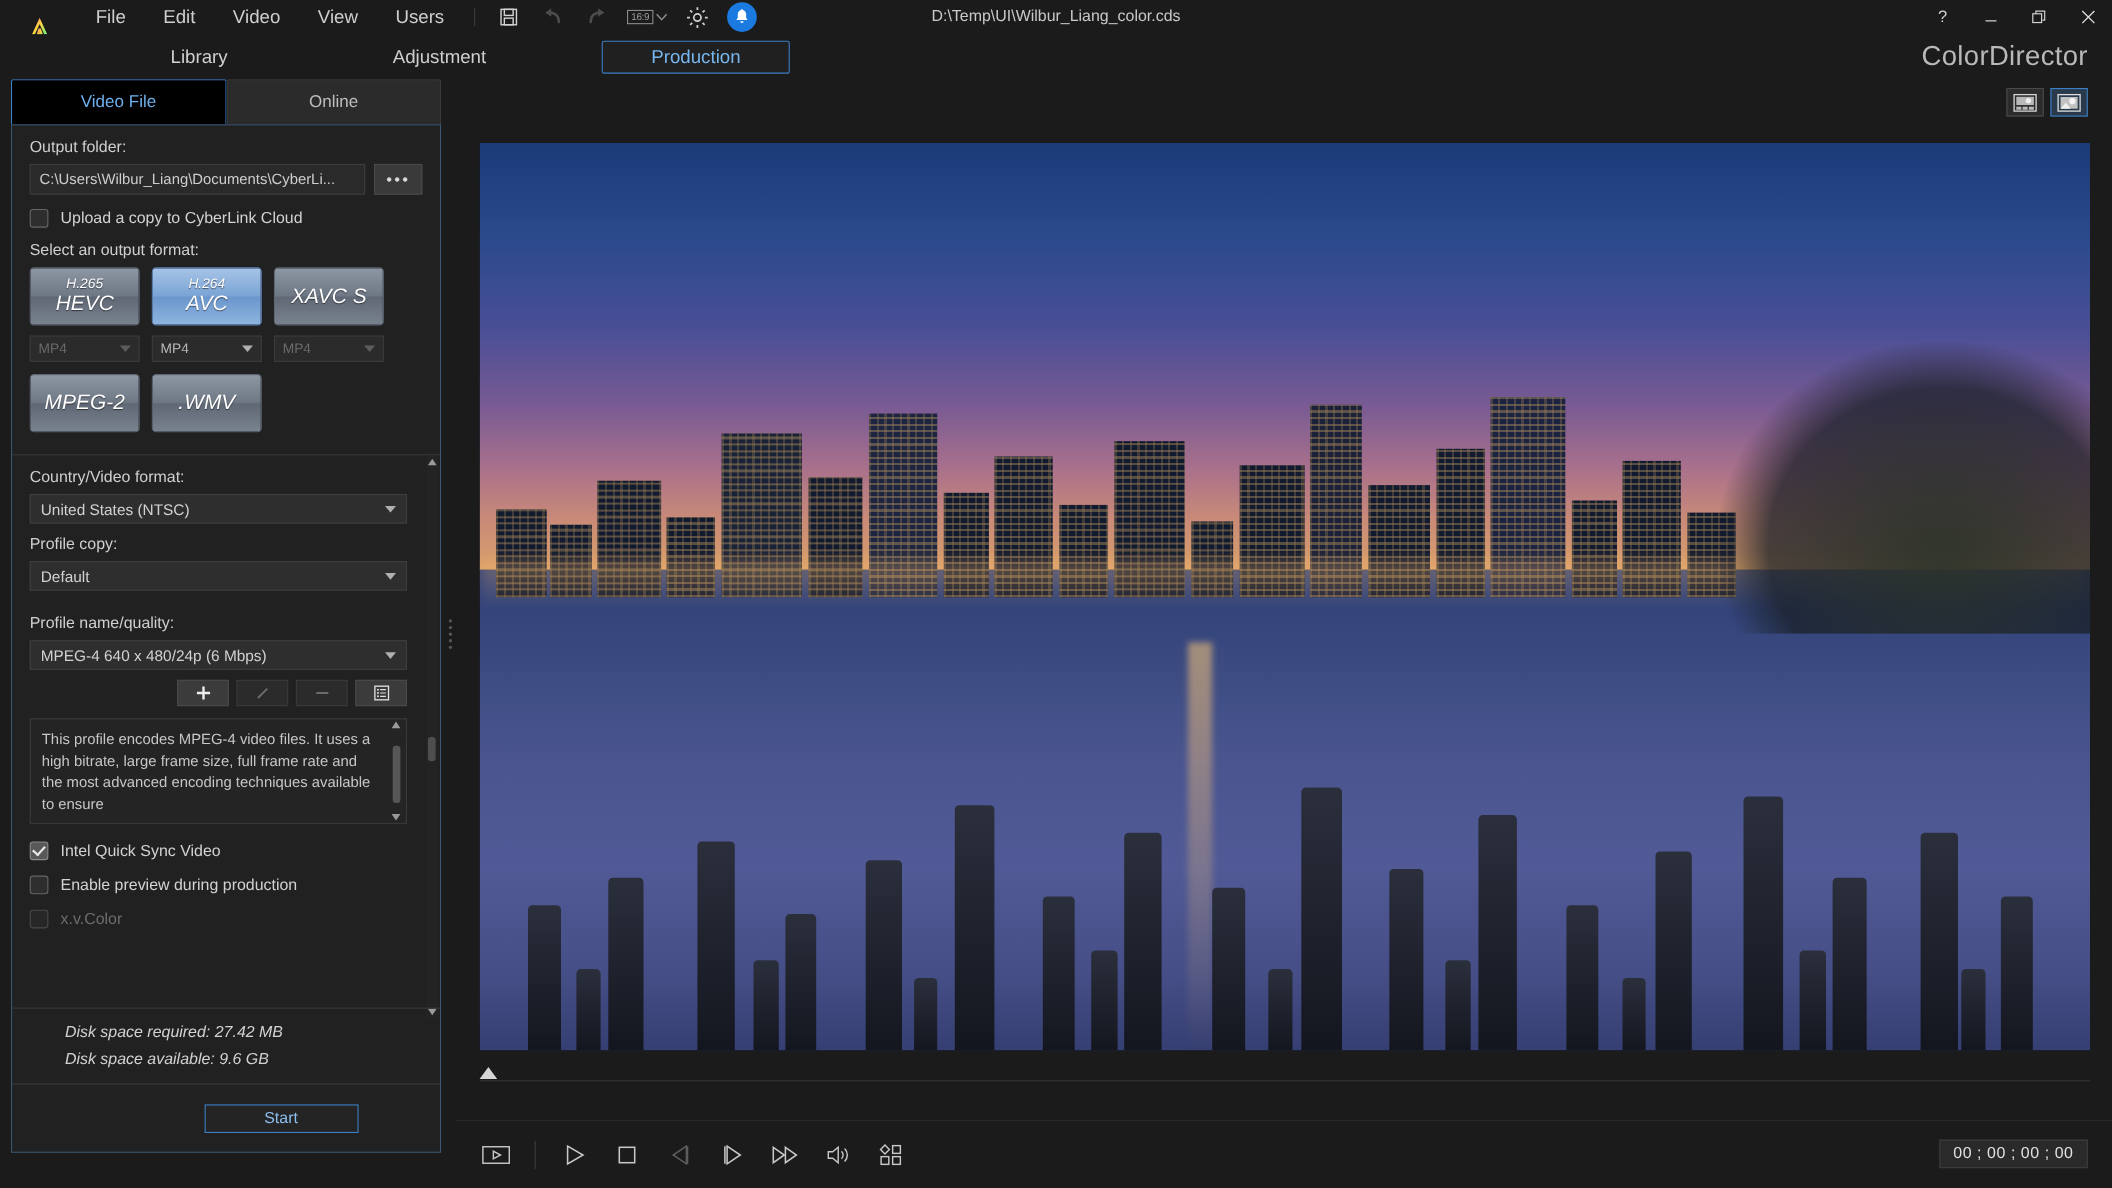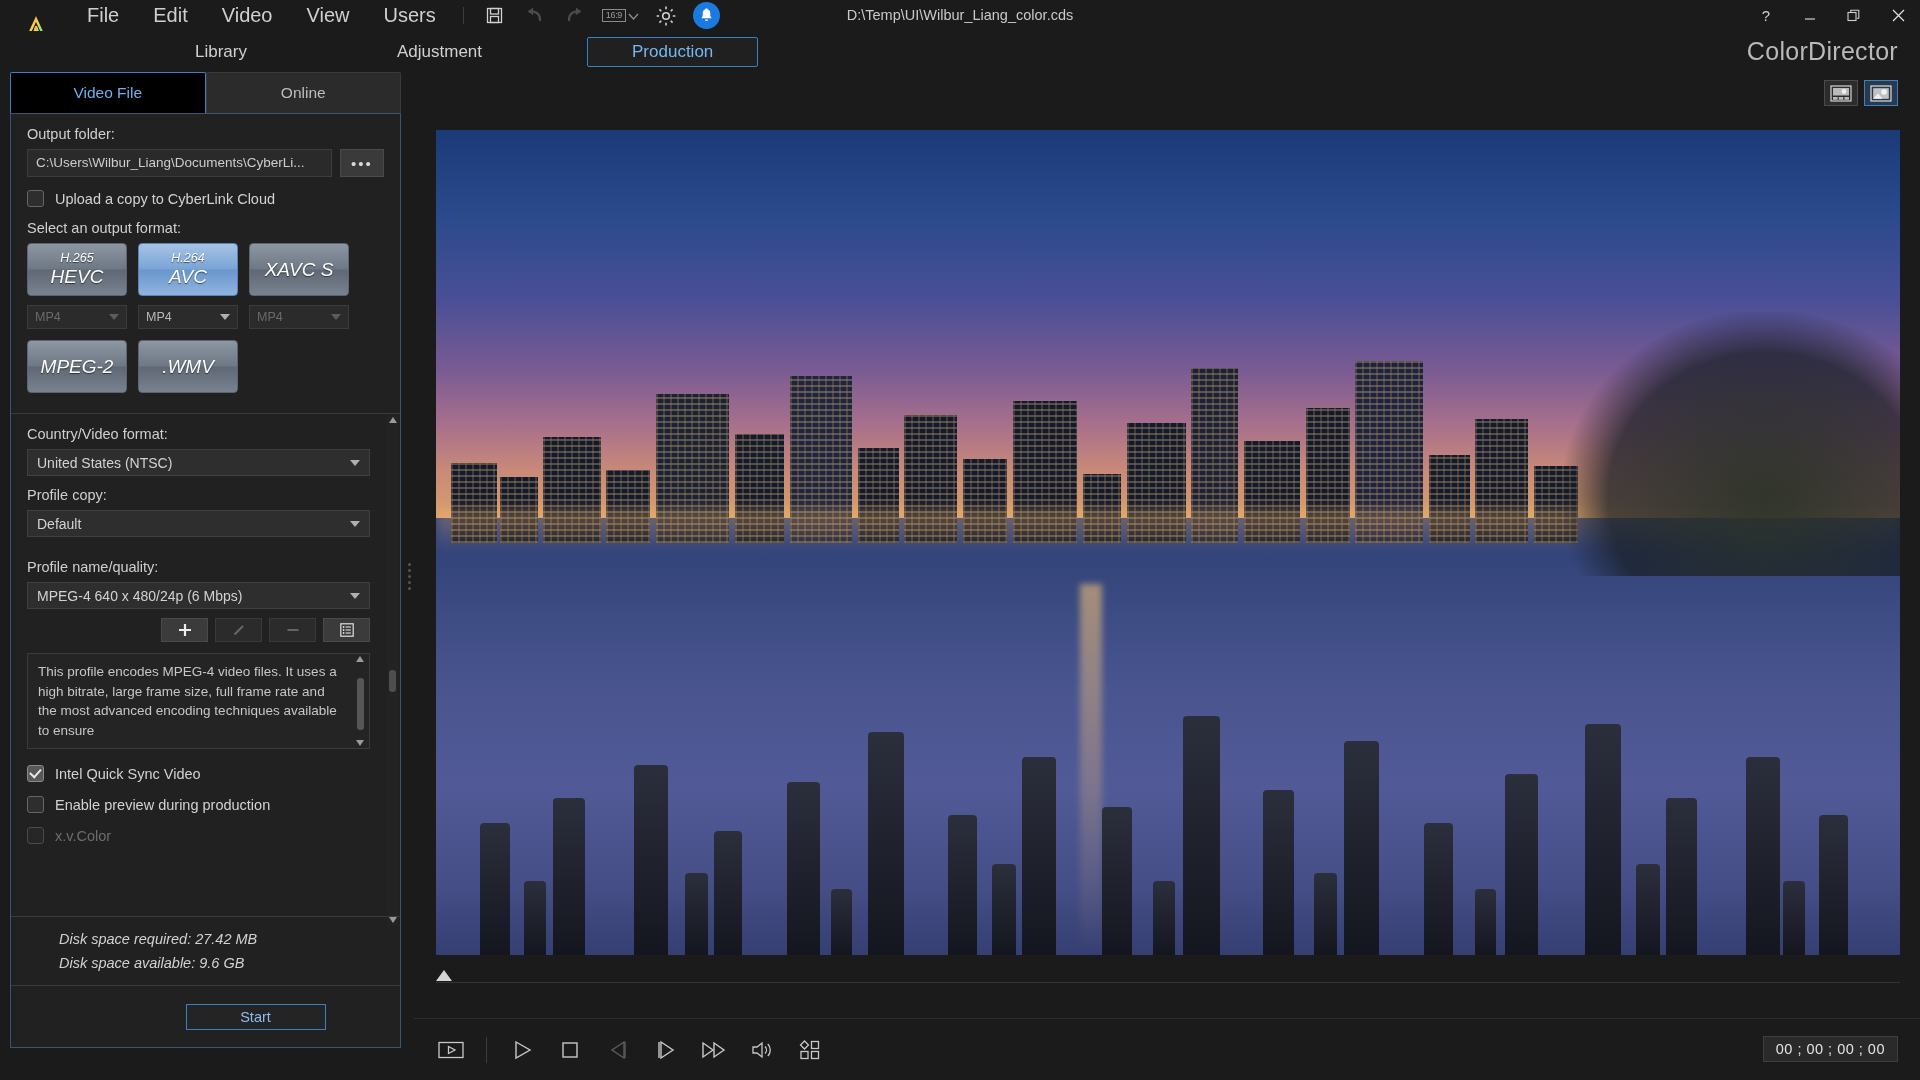--- a/index.html
+++ b/index.html
@@ -14,21 +14,21 @@
   }
   #app { position: relative; width: 1920px; height: 1080px; background: #1b1b1b; }
 
   
   .titlebar {
     position: absolute; top: 0; left: 0; width: 1920px; height: 31px;
     background: #1b1b1b; display: flex; align-items: center;
   }
   .menu-wrap { display: flex; align-items: center; margin-left: 70px; height: 31px; }
   .menu-item {
-    font-size: 20px; color: #cfcfcf; padding: 0 17px; line-height: 31px;
+    font-size: 17px; color: #cfcfcf; padding: 0 17px; line-height: 31px;
     height: 31px; cursor: default;
   }
   .tb-sep { width: 1px; height: 17px; background: #3c3c3c; margin: 0 10px; }
   .tb-icons { display: flex; align-items: center; gap: 14px; margin-left: 8px; }
   .tb-btn {
     width: 26px; height: 26px; display: flex; align-items: center; justify-content: center;
     cursor: default;
   }
   .tb-btn svg { display: block; }
   .ratio-btn { display: flex; align-items: center; gap: 2px; cursor: default; }
@@ -54,21 +54,21 @@
   }
 
   
   .logo {
     position: absolute; left: 16px; top: 16px; width: 40px; height: 42px;
   }
 
   
   .modbar {
     position: absolute; top: 31px; left: 0; width: 1920px; height: 41px;
-    background: #1b1b1b; display: flex; align-items: center; padding-left: 40px;
+    background: #1b1b1b; display: flex; align-items: center;
   }
   .modtabs { display: flex; align-items: center; margin-left: 110px; gap: 60px; }
   .modtab {
     font-size: 17px; color: #d0d0d0; padding: 4px 44px; cursor: default;
     border: 1px solid transparent; border-radius: 2px;
   }
   .modtab.active { color: #77b6ef; border: 1px solid #3b7fc4; background: #202020; }
   .brand {
     position: absolute; right: 22px; top: 6px; font-size: 25px; color: #b9b9b9;
     letter-spacing: 0.3px; font-weight: 300;

